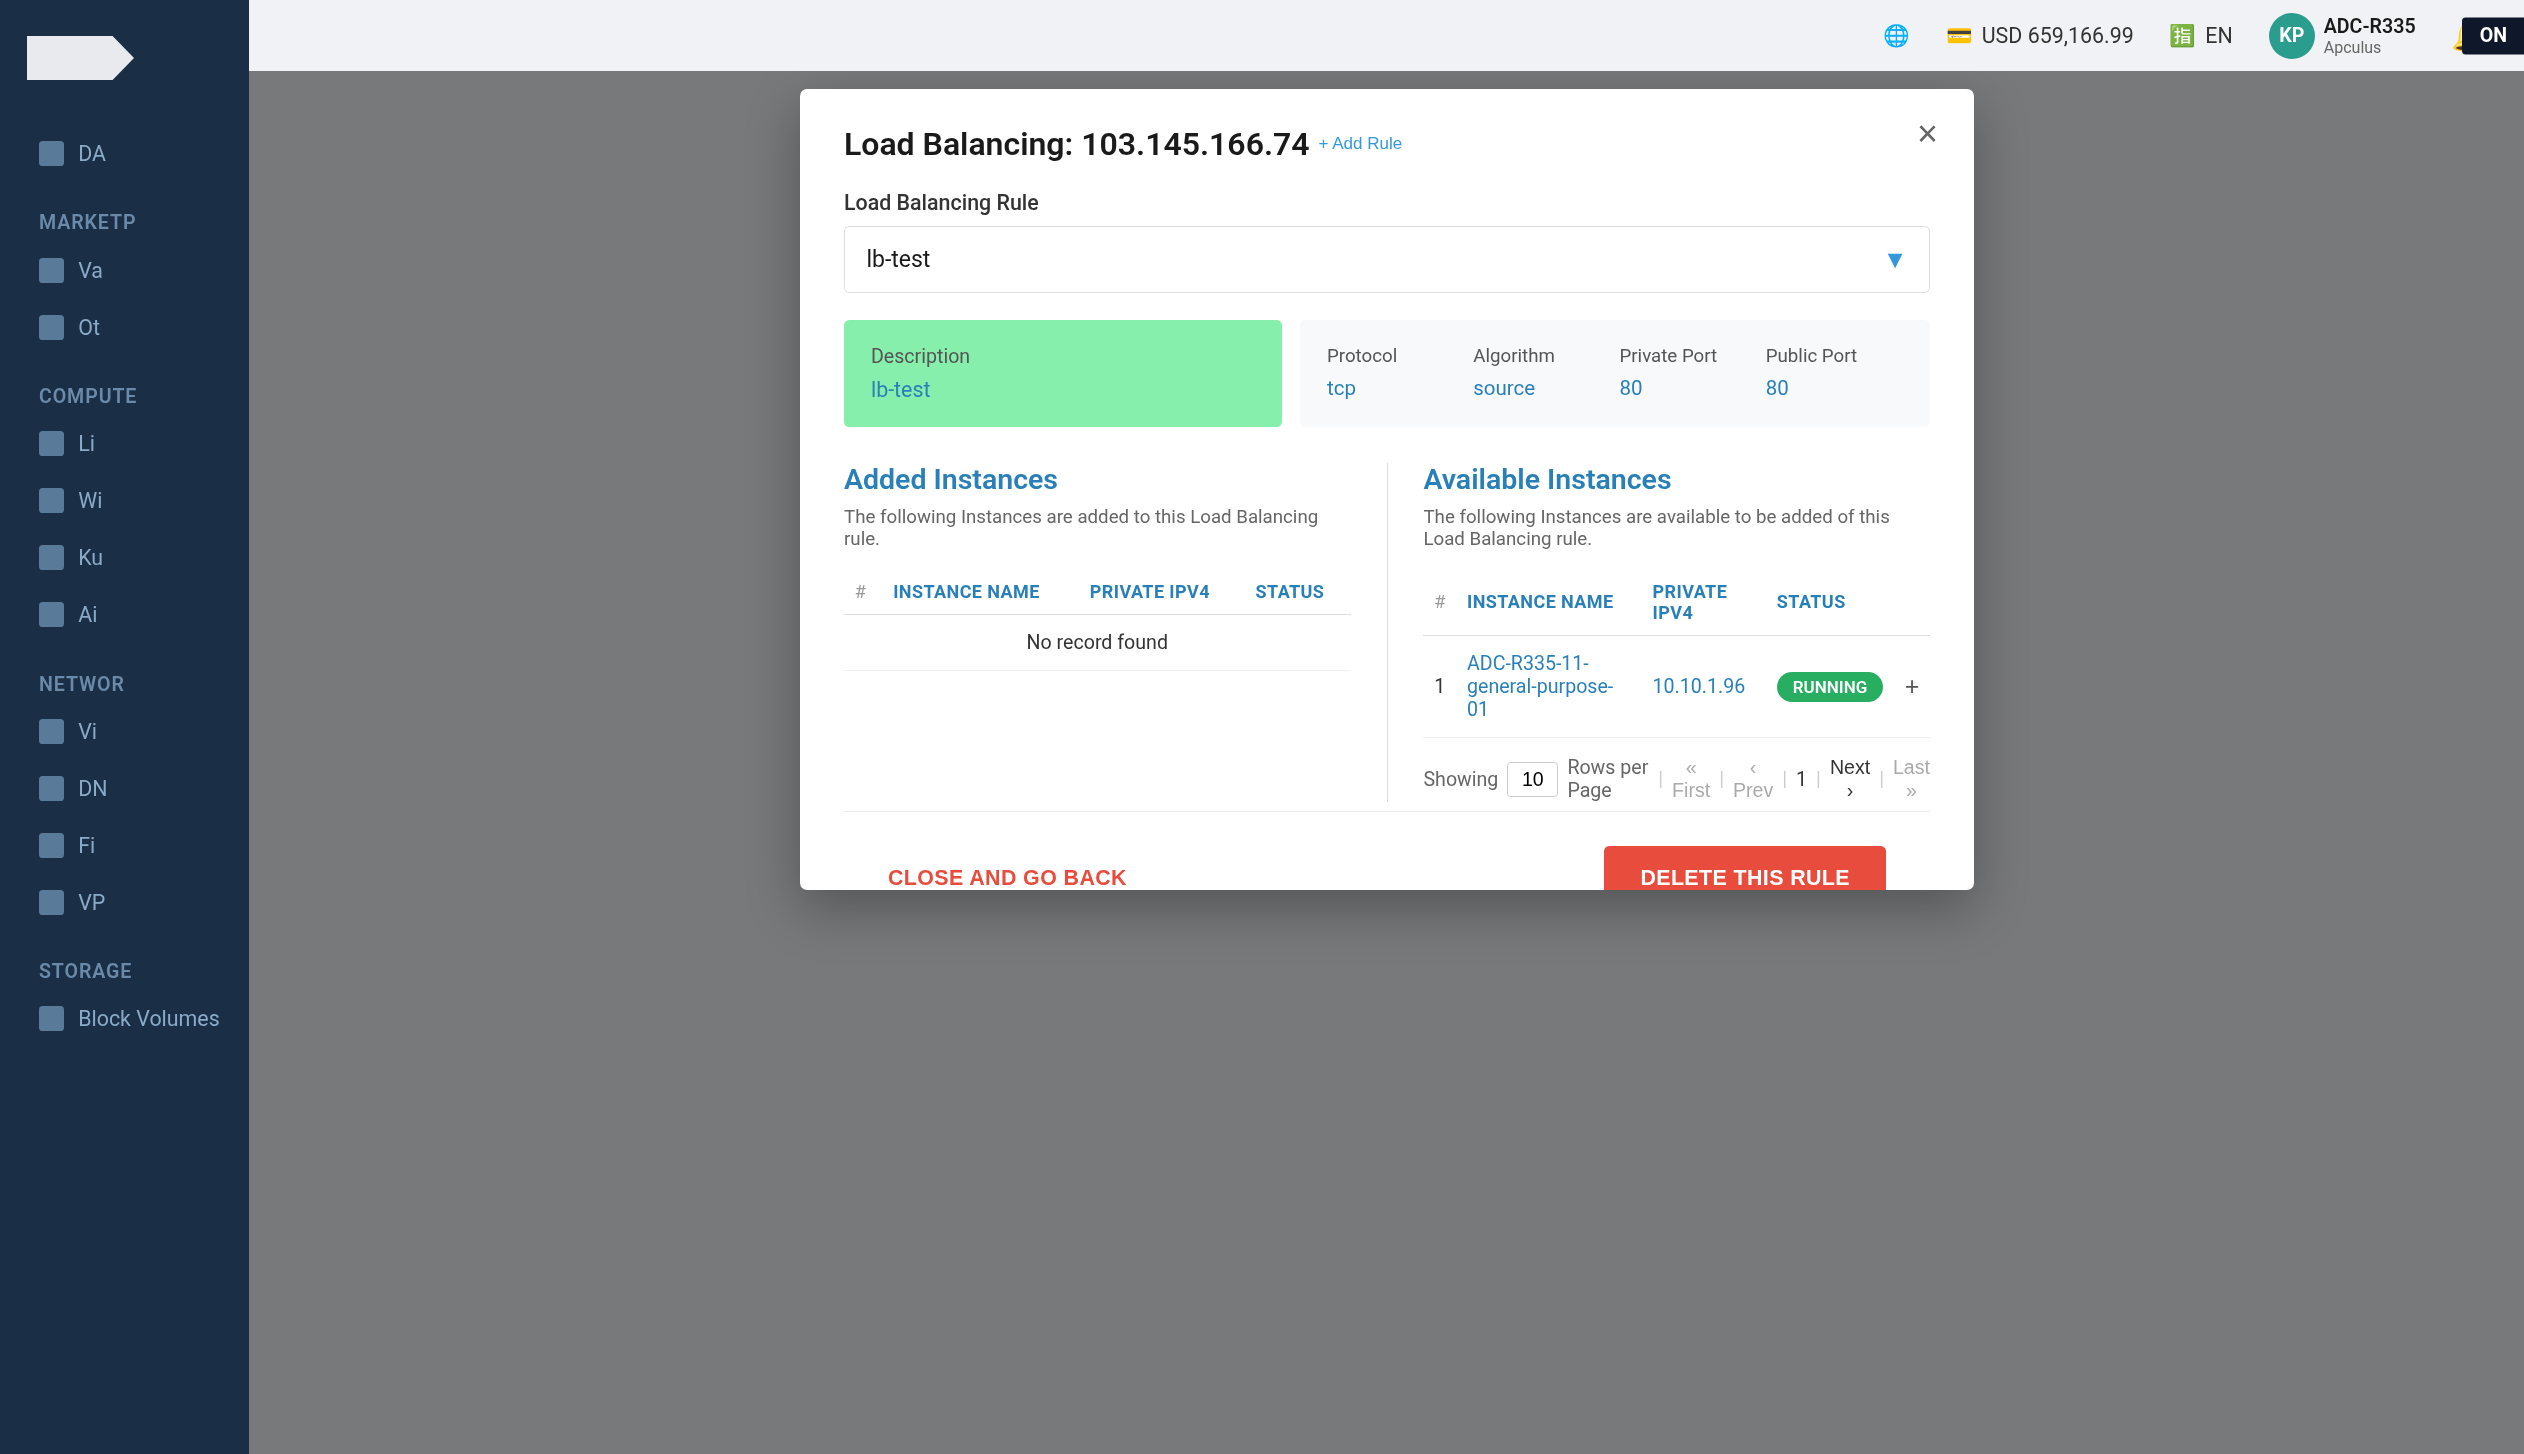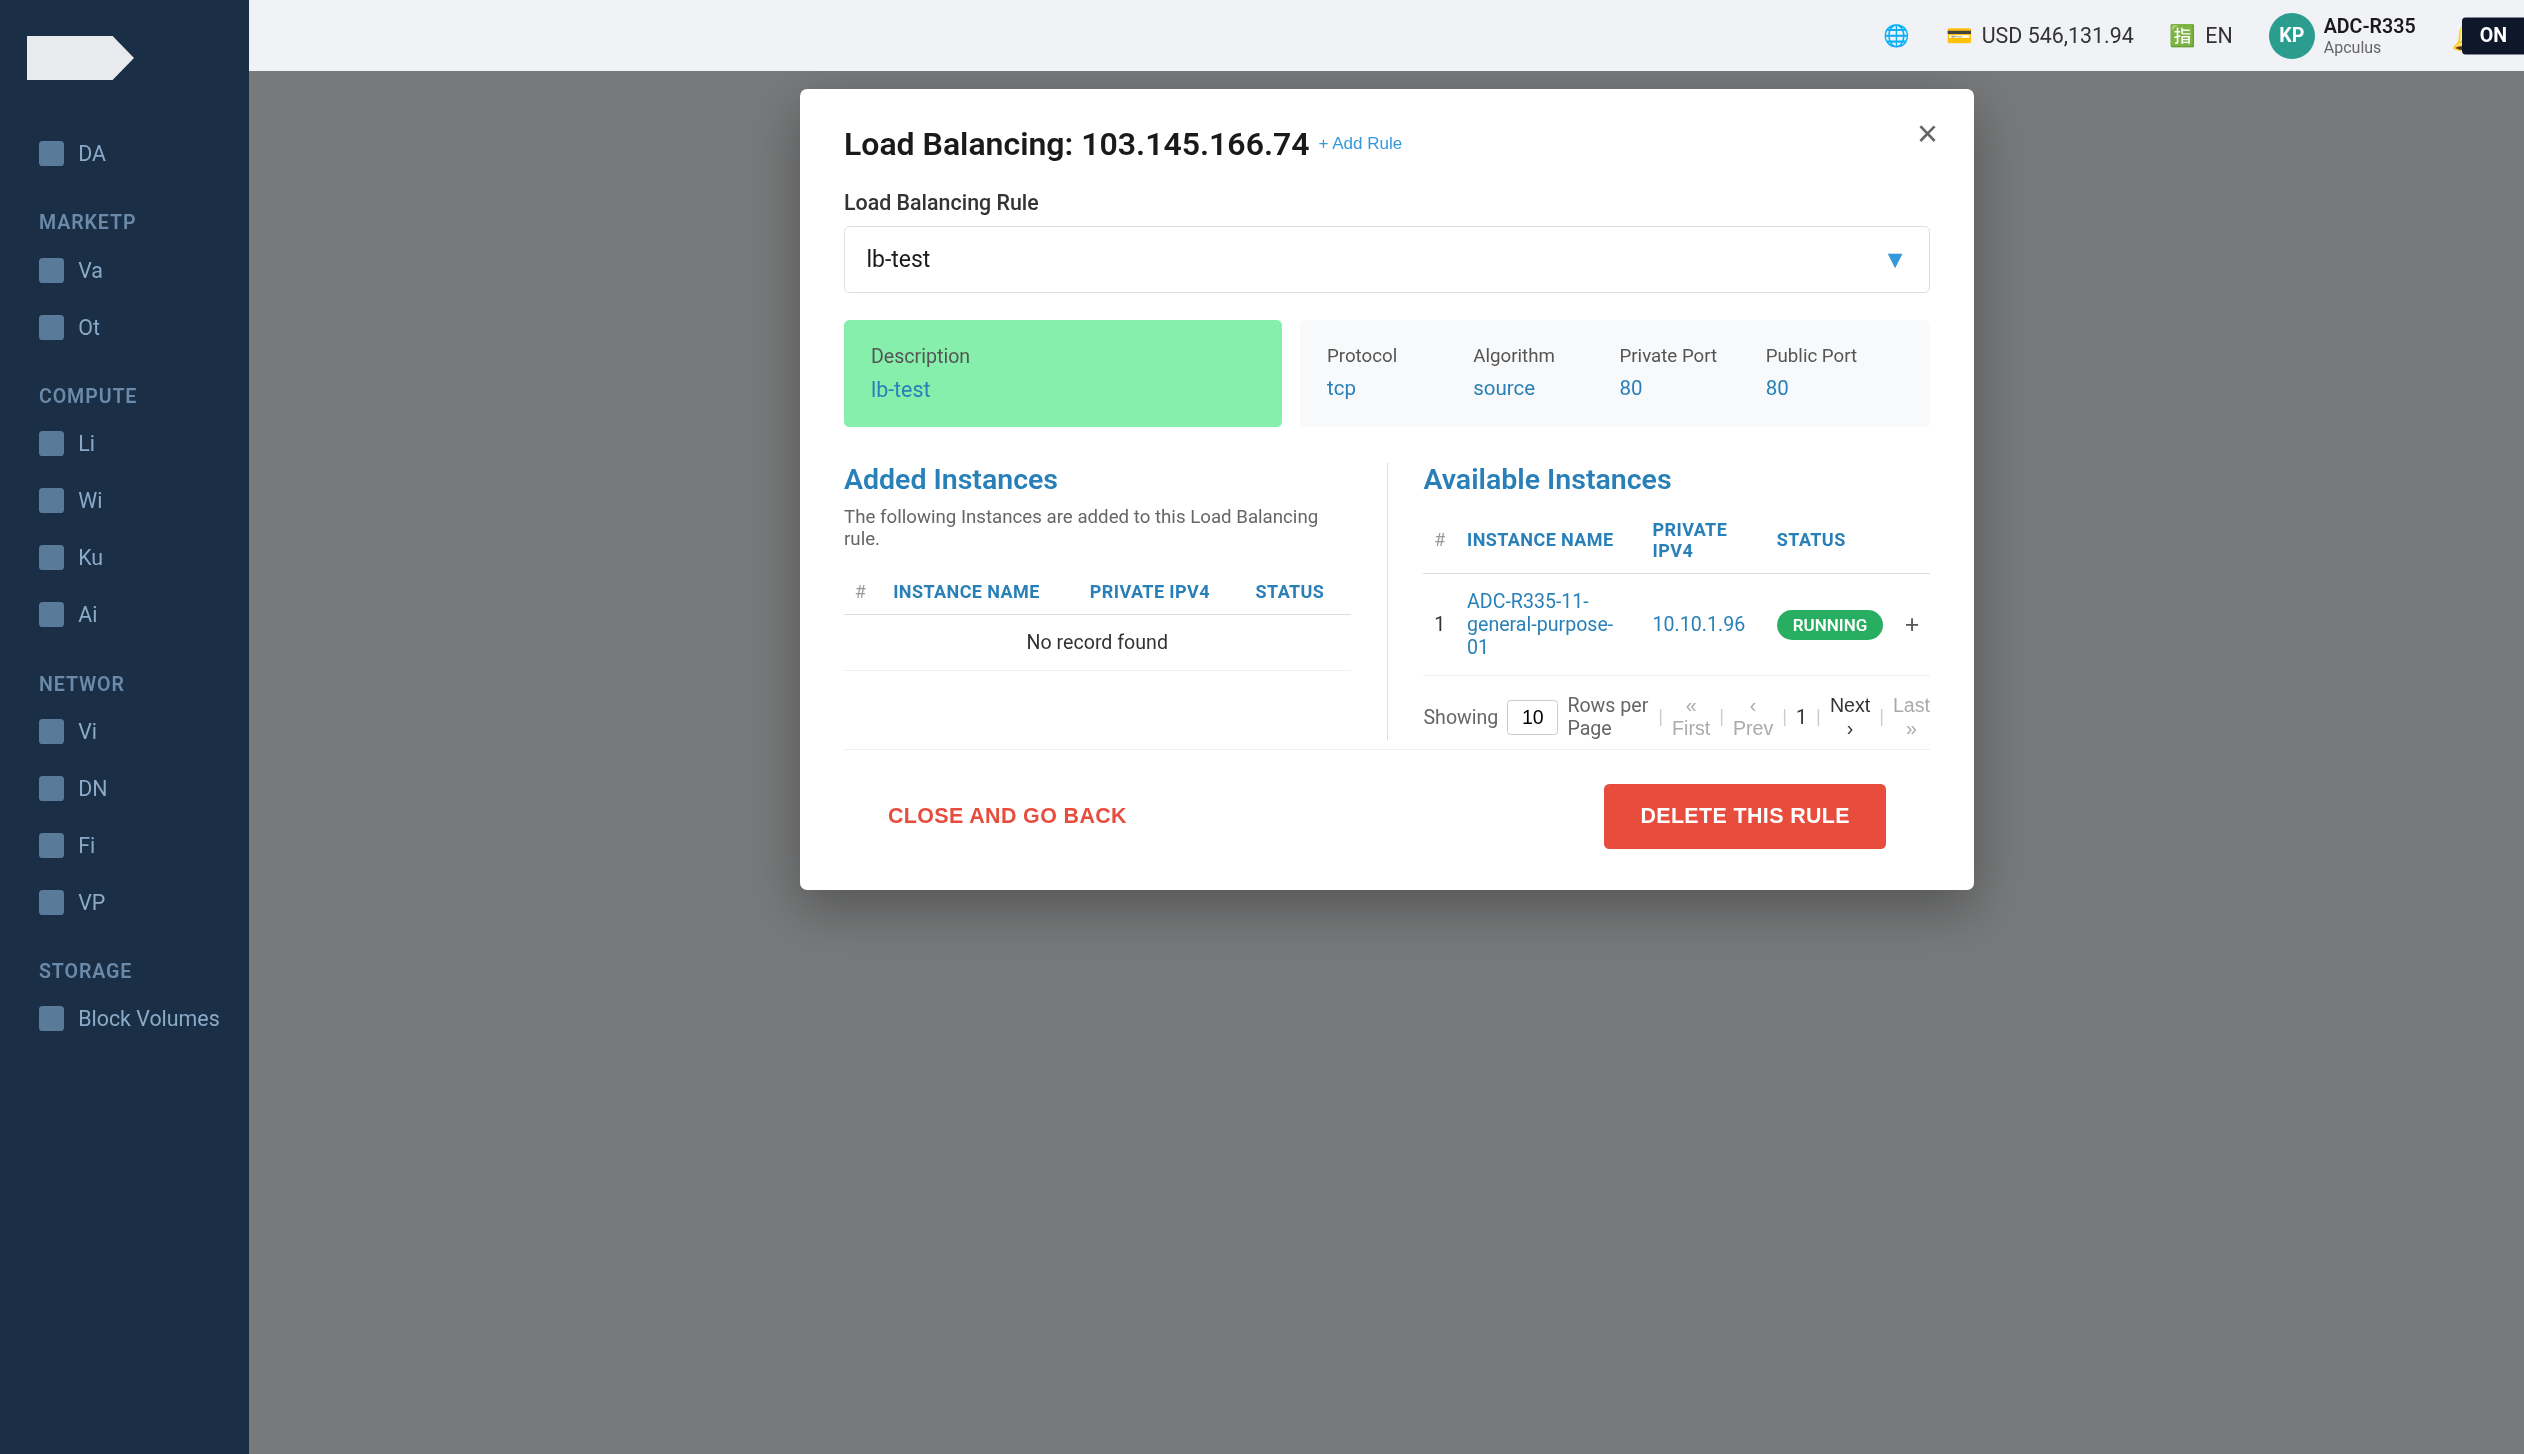--- a/index.html
+++ b/index.html
@@ -479,21 +479,21 @@
     </div>
   </div>
 </div>
 
 <div class="topbar">
   <div class="topbar-item">
     <span>🌐</span>
   </div>
   <div class="topbar-item">
     <span>💳</span>
-    <span>USD 546,131.94</span>
+    <span>USD 659,166.99</span>
   </div>
   <div class="topbar-item">
     <span>🈯</span>
     <span>EN</span>
   </div>
   <div class="topbar-item">
     <div class="topbar-avatar">
       <span>KP</span>
     </div>
     <div>
@@ -572,20 +572,21 @@
                   <td colspan="4" class="no-record">No record found</td>
                 </tr>
               </tbody>
             </table>
           </div>
 
           <div class="instances-divider"></div>
 
           <div class="instances-panel">
             <h3 class="panel-title">Available Instances</h3>
+            <p class="panel-desc">The following Instances are available to be added of this Load Balancing rule.</p>
             <table class="instances-table">
               <thead>
                 <tr>
                   <th class="hash-col">#</th>
                   <th>INSTANCE NAME</th>
                   <th>PRIVATE IPV4</th>
                   <th>STATUS</th>
                   <th></th>
                 </tr>
               </thead>

